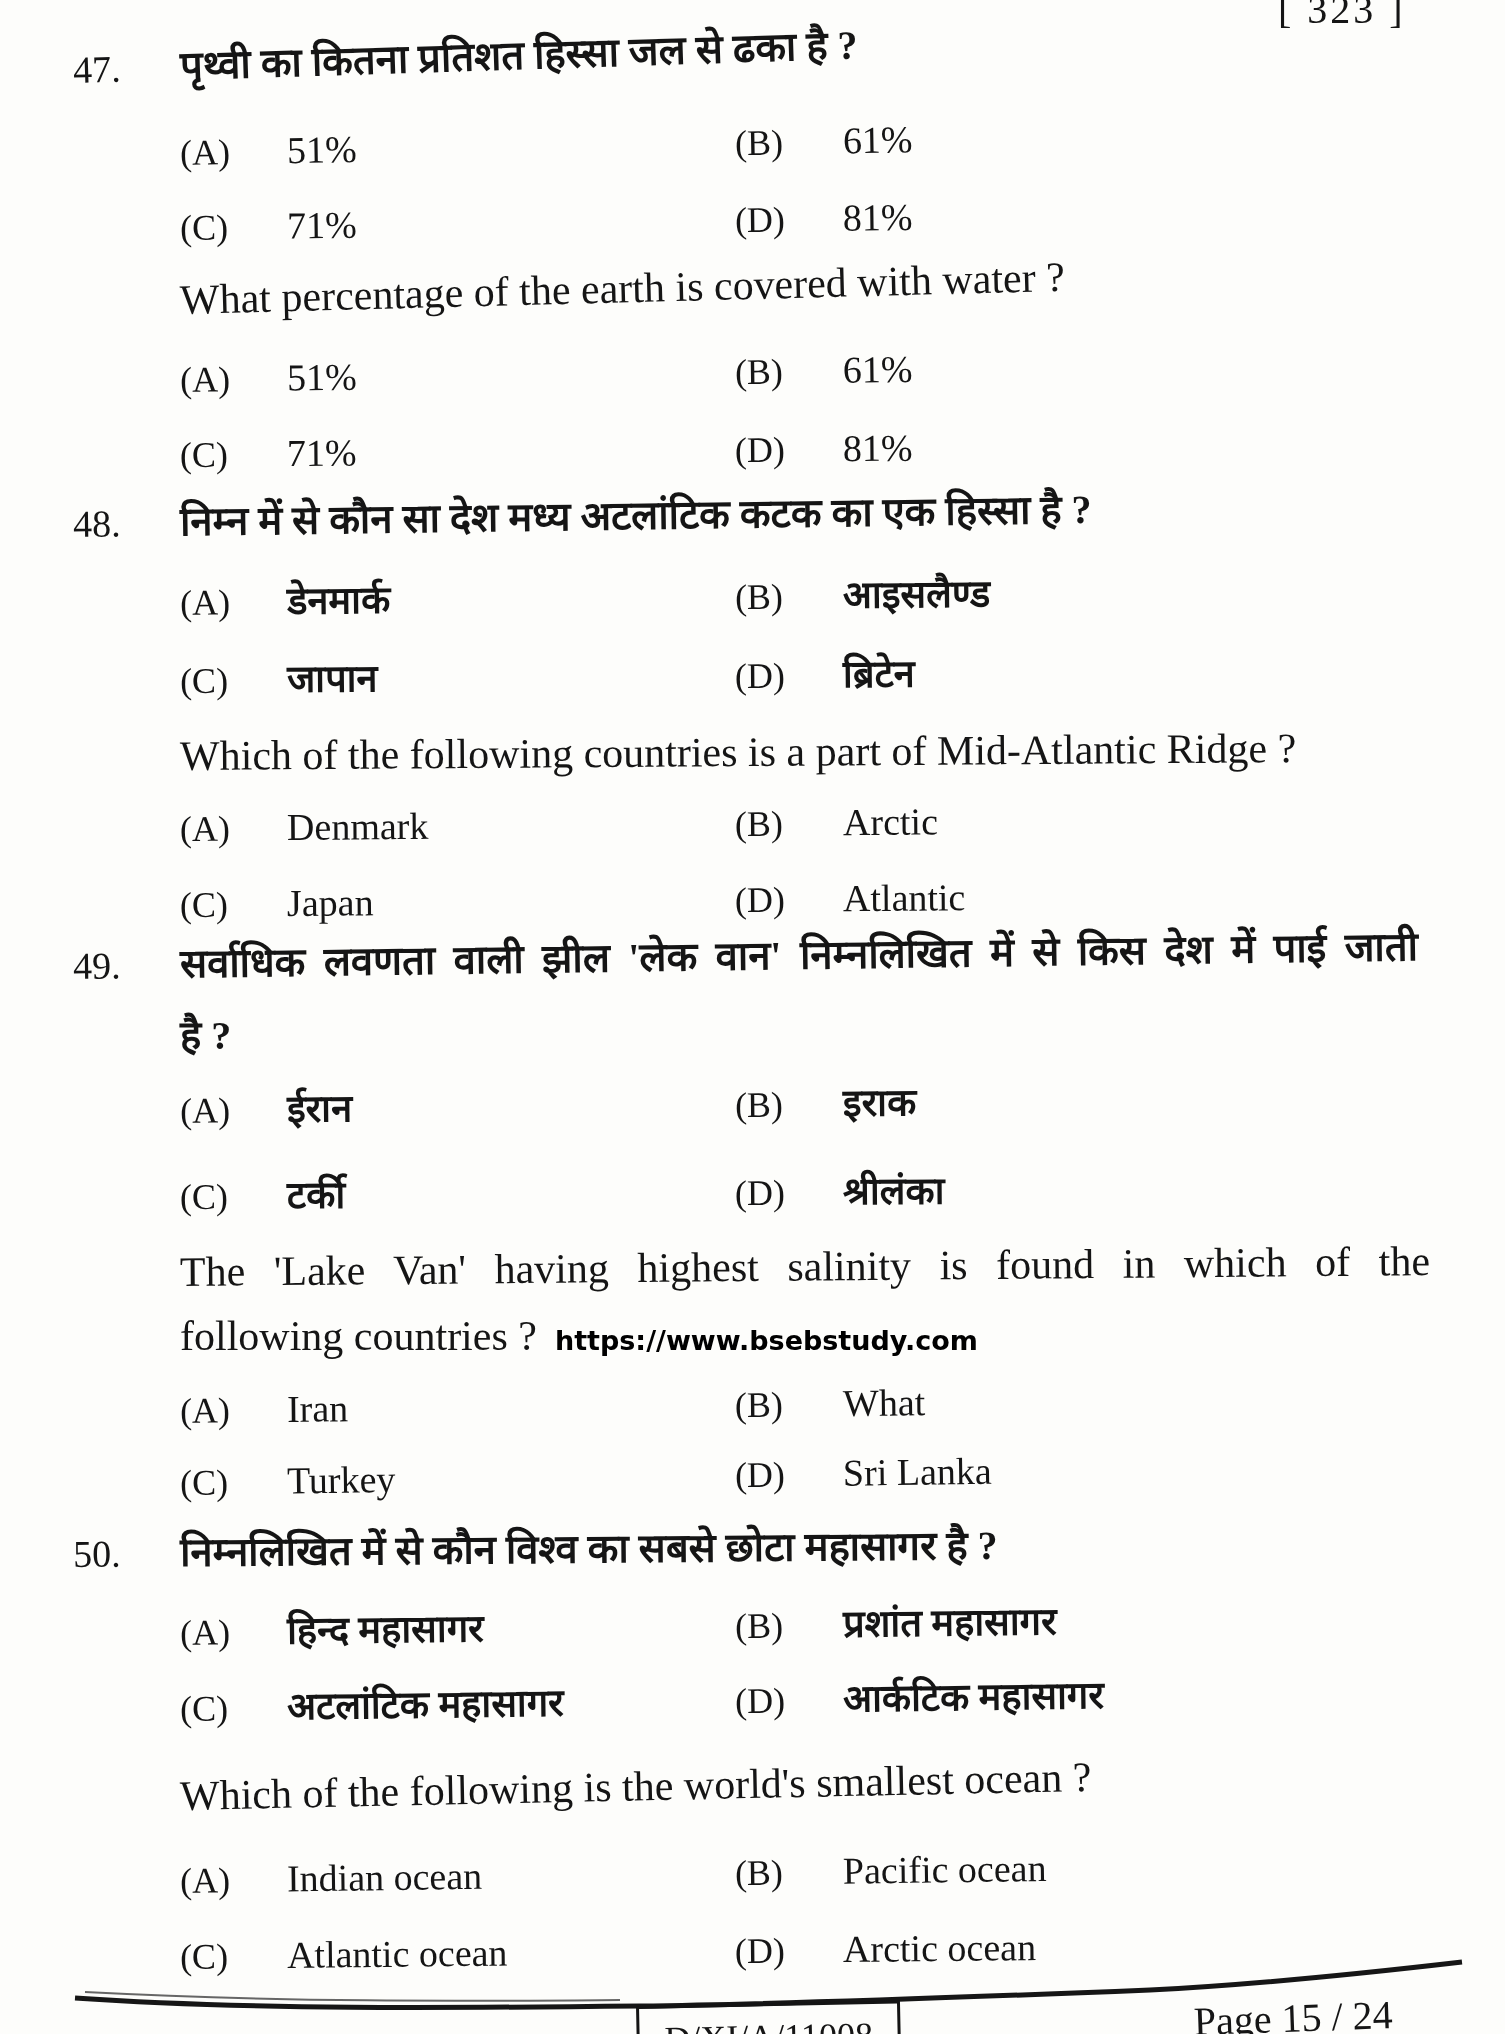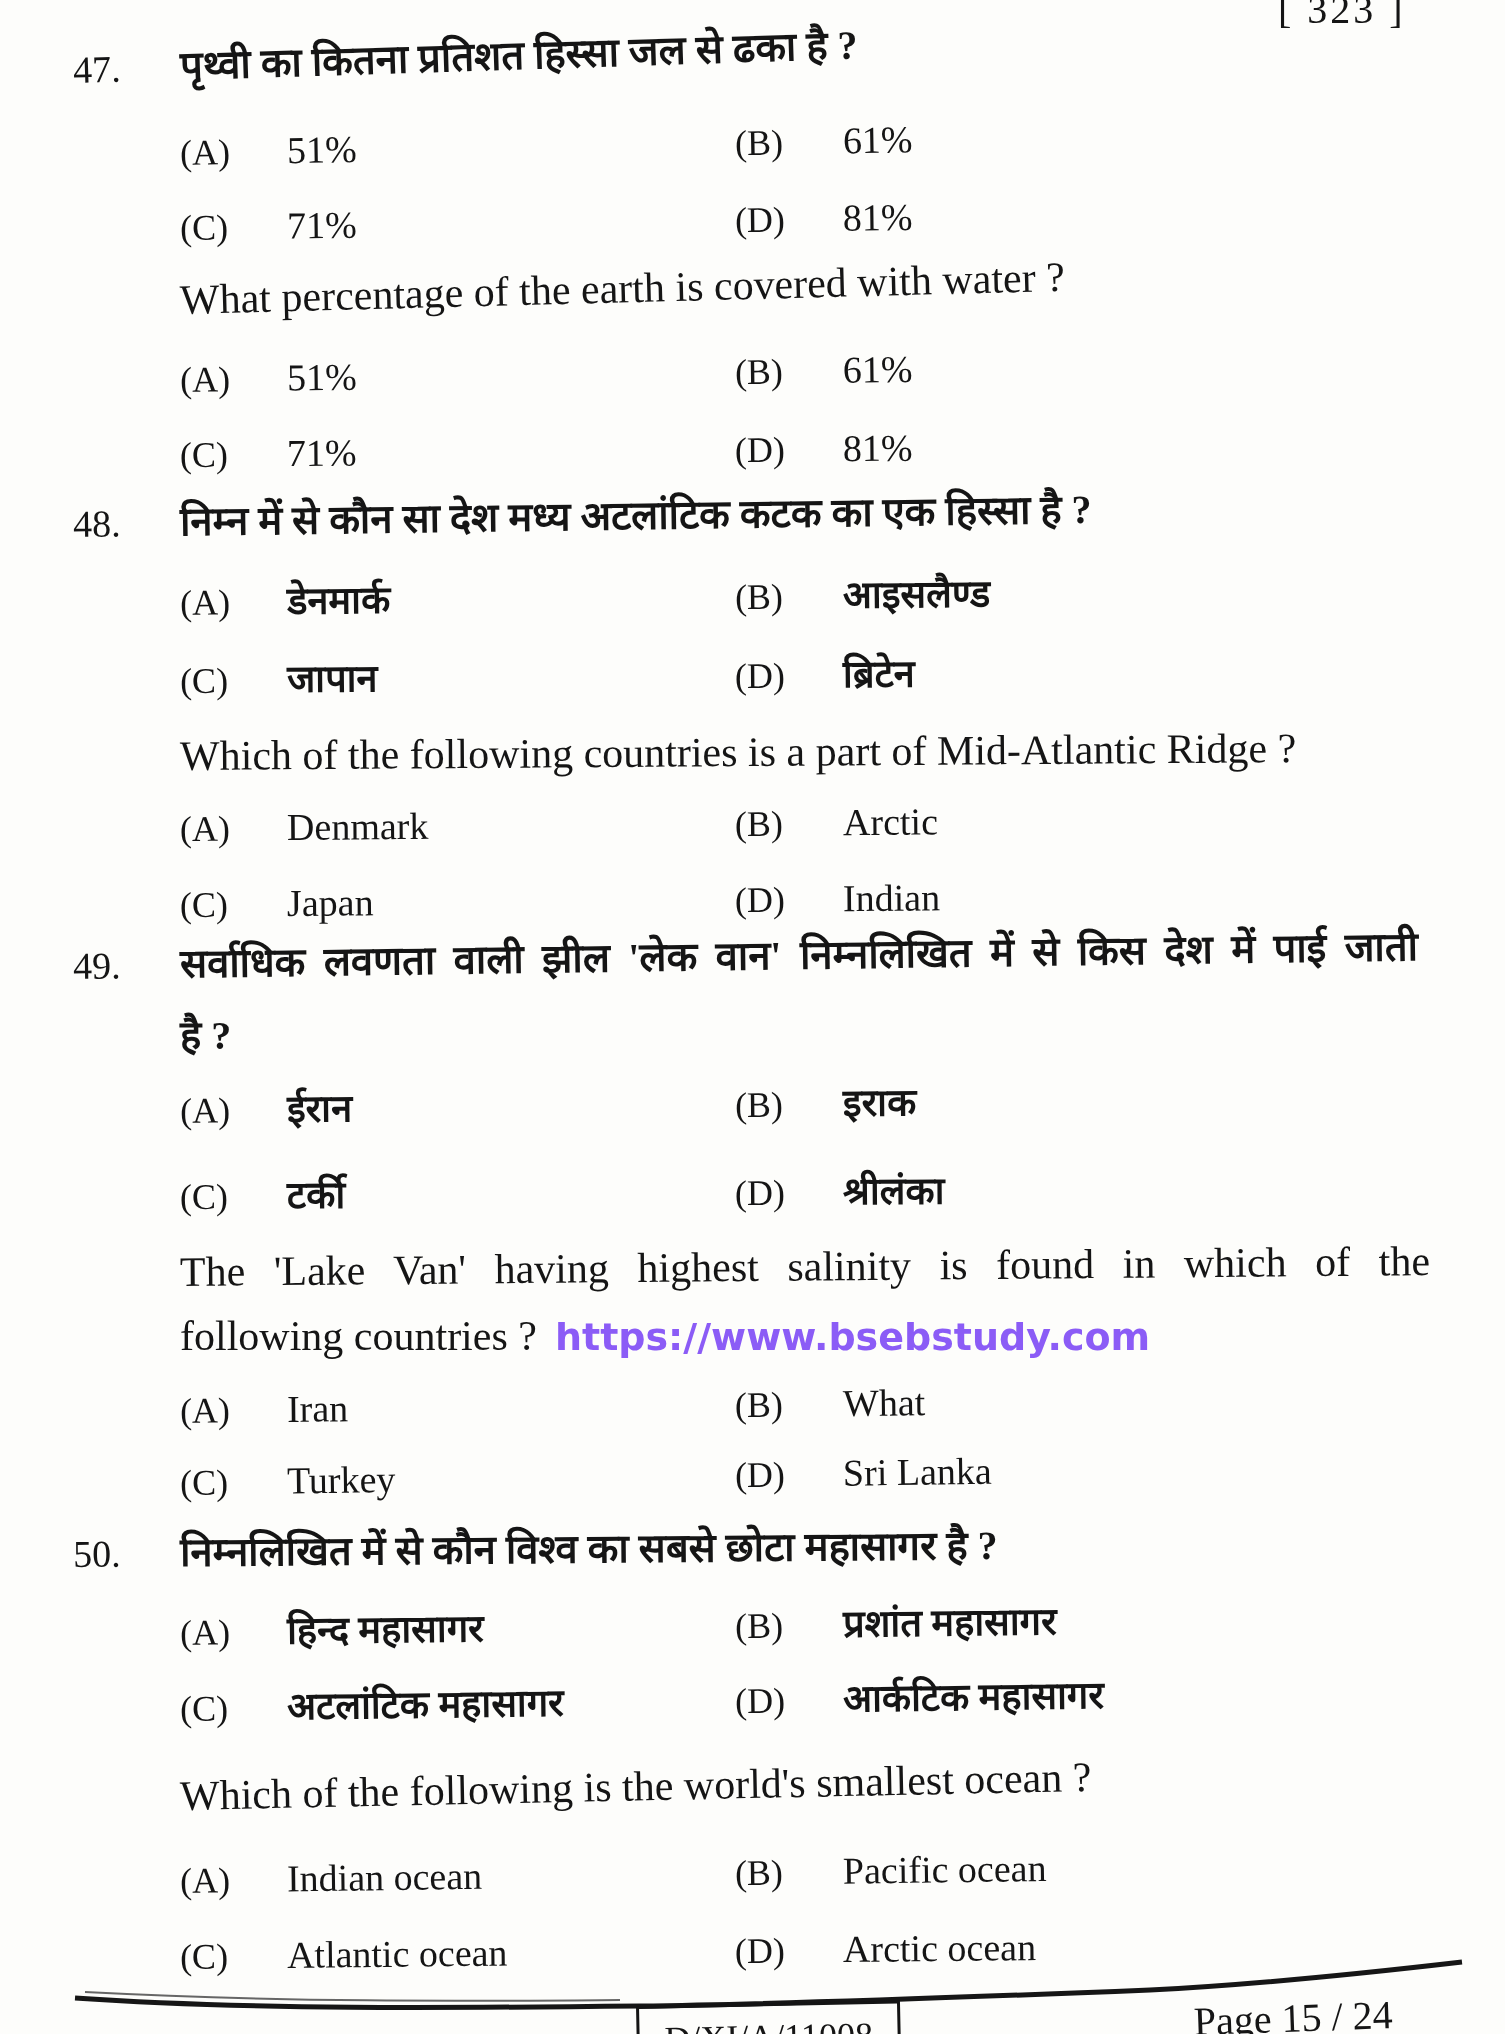--- a/index.html
+++ b/index.html
@@ -19,21 +19,21 @@
   .etext.hi{font-size:40px;font-weight:700;}
   .just{white-space:normal;text-align:justify;text-align-last:justify;}
   
   .opts{left:180px;display:grid;grid-template-columns:107px 448px 108px auto;align-items:baseline;}
   .lbl{font-size:36px;font-weight:400;}
   .val{font-size:38px;}
   .opts.hi .val{font-weight:700;}
   .opts.num .val{font-weight:400;}
   .wm{
     font-family:"DejaVu Sans","Liberation Sans",sans-serif;
-    font-size:38px;font-weight:600;color:#8b5cf6;margin-left:14px;
+    font-size:27px;font-weight:600;color:#000000;margin-left:14px;
   }
   .corner{position:absolute;top:-14px;left:1278px;font-size:40px;letter-spacing:3px;}
   .code-box{
     position:absolute;left:636px;top:2006px;width:264px;height:64px;
     border:3px solid #141414;transform:rotate(-1.2deg);transform-origin:left top;
     text-align:center;font-size:36px;padding-top:10px;box-sizing:border-box;
   }
   .pageind{
     position:absolute;left:1193px;top:1998px;font-size:40px;
     transform:rotate(-2deg);transform-origin:left top;
@@ -97,21 +97,21 @@
   <div class="row opts" style="top:806px;transform:rotate(-0.5deg);transform-origin:left center;">
     <span class="lbl">(A)</span>
     <span class="val">Denmark</span>
     <span class="lbl">(B)</span>
     <span class="val">Arctic</span>
   </div>
   <div class="row opts" style="top:882px;transform:rotate(-0.5deg);transform-origin:left center;">
     <span class="lbl">(C)</span>
     <span class="val">Japan</span>
     <span class="lbl">(D)</span>
-    <span class="val">Indian</span>
+    <span class="val">Atlantic</span>
   </div>
 
   <div class="row q" style="top:936px;width:1345px;transform:rotate(-0.8deg);transform-origin:left center;">
     <span class="qnum">49.</span>
     <span class="qtext hi just" lang="hi" style="flex:1;">सर्वाधिक लवणता वाली झील 'लेक वान' निम्नलिखित में से किस देश में पाई जाती</span>
   </div>
   <div class="row etext hi" style="top:1006px;" lang="hi">है ?</div>
   <div class="row opts hi" style="top:1082px;transform:rotate(-0.6deg);transform-origin:left center;">
     <span class="lbl">(A)</span>
     <span class="val" lang="hi">ईरान</span>

